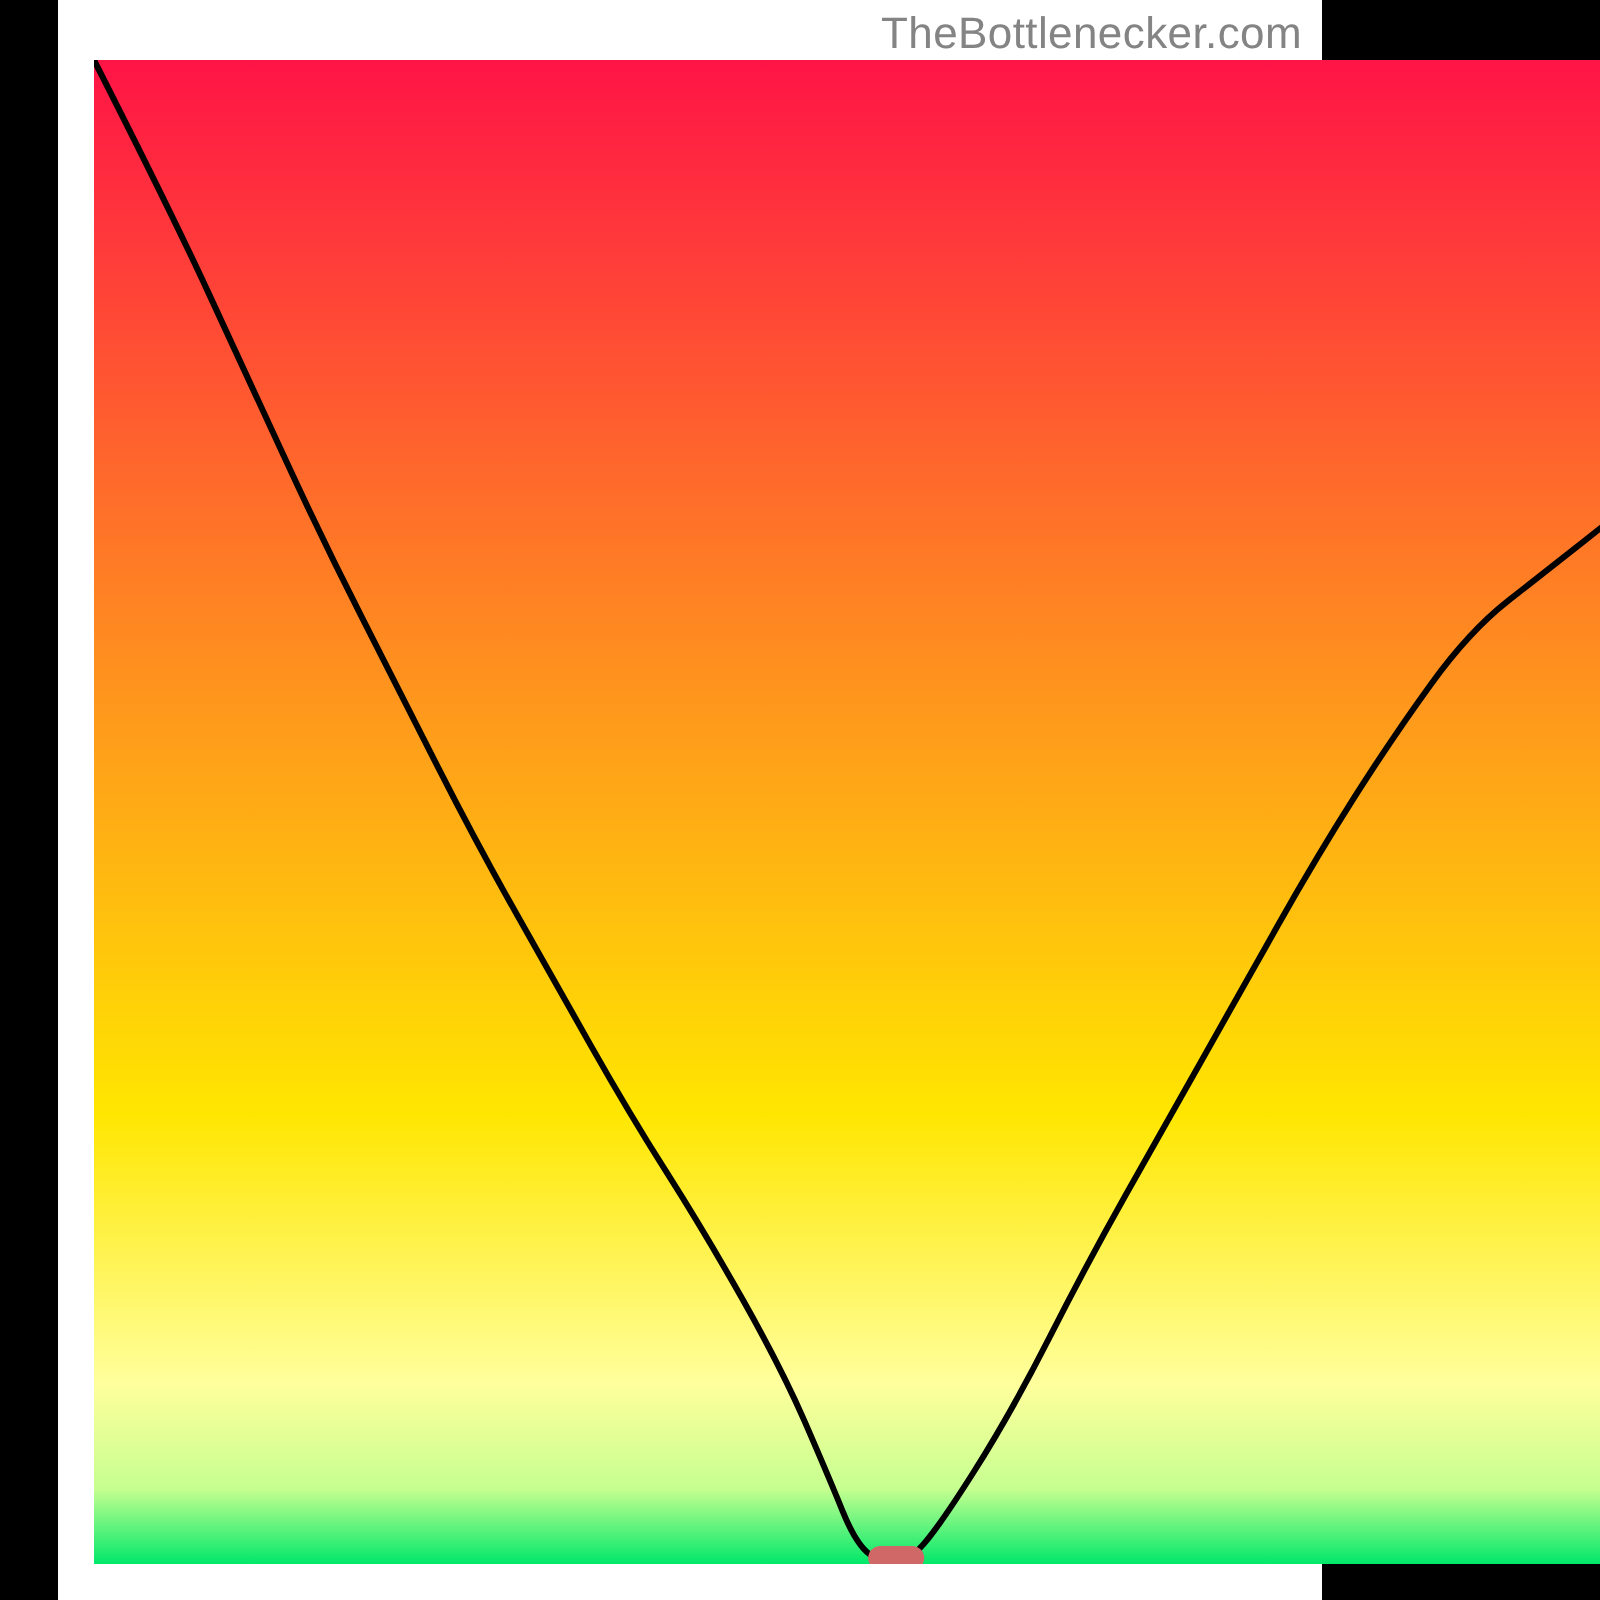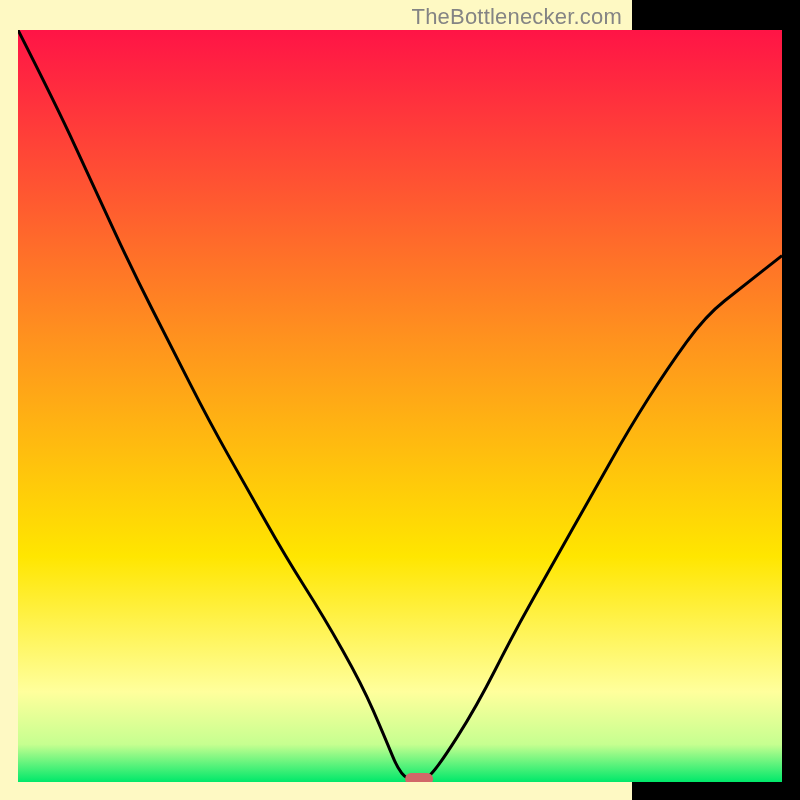--- a/index.html
+++ b/index.html
@@ -7,21 +7,22 @@
     padding: 0;
     width: 800px;
     height: 800px;
     background: #000;
     overflow: hidden;
   }
   .outer {
     position: relative;
     width: 632px;
     height: 800px;
-    background: #fef9c3;
+    background: #ffffff;
+    margin-left: 29px;
   }
   .watermark {
     position: absolute;
     top: 4px;
     right: 10px;
     font-family: Arial, Helvetica, sans-serif;
     font-size: 22px;
     color: #848484;
     font-weight: 500;
     letter-spacing: 0.2px;

